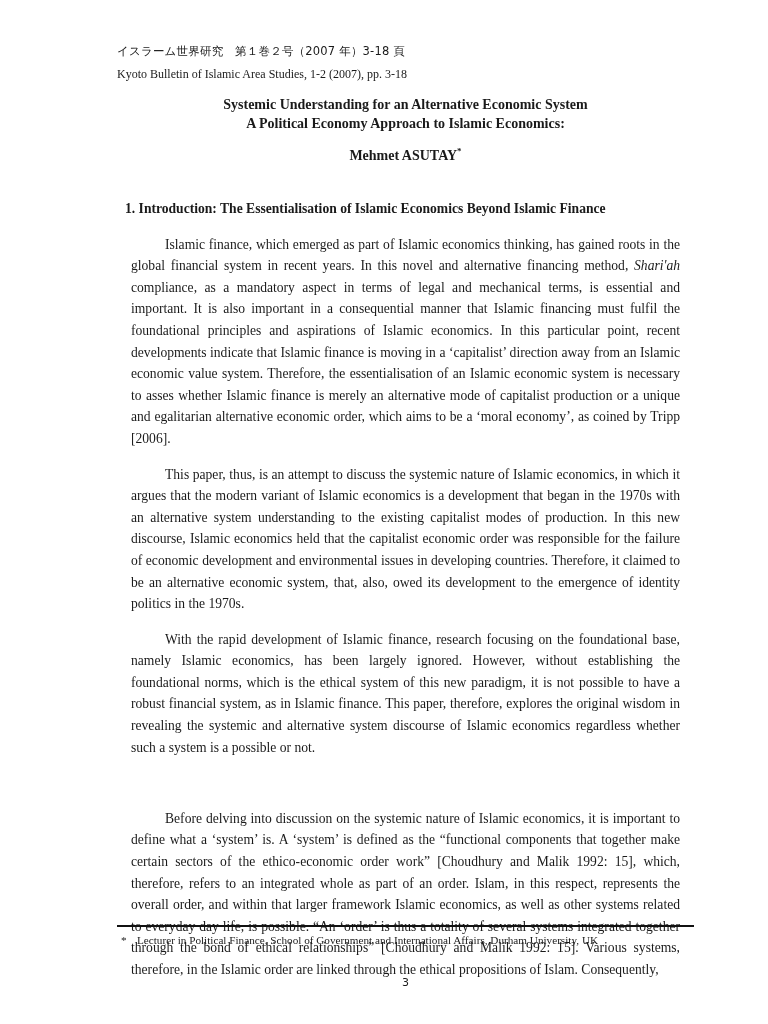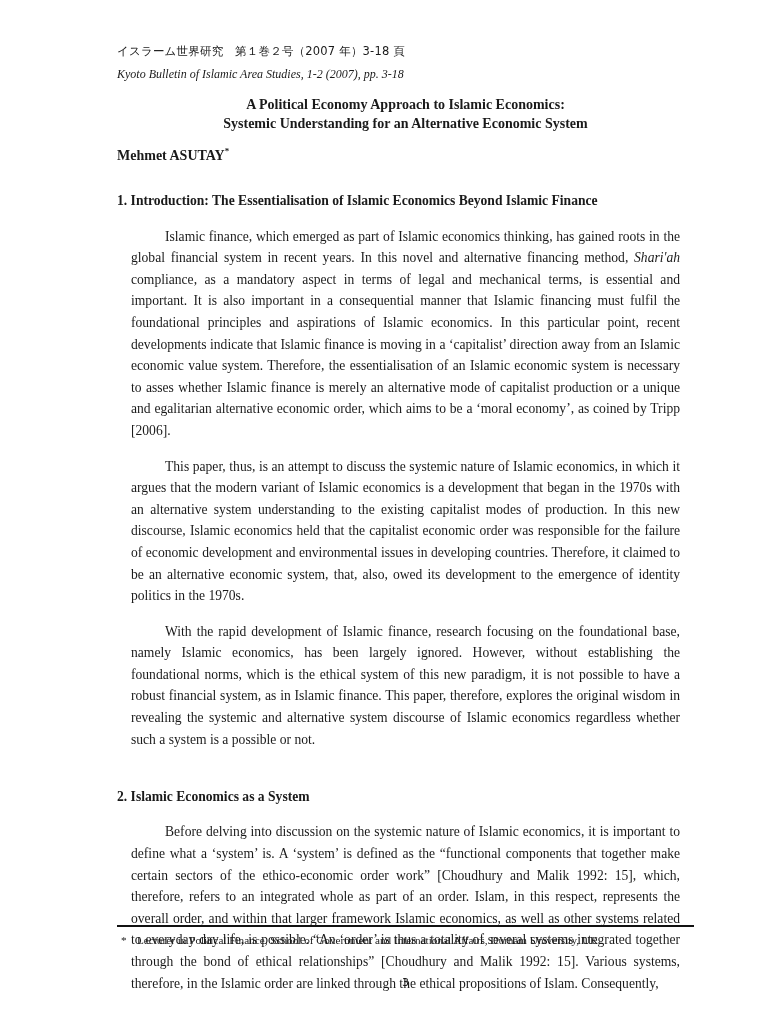--- a/index.html
+++ b/index.html
@@ -30,57 +30,56 @@
     letter-spacing: 0.2px;
     white-space: nowrap;
     text-align: center;
   }
   .en-header {
     position: absolute;
     top: 67px;
     left: 0;
     font-size: 12px;
     white-space: nowrap;
-    font-style: italic;
   }
   .title {
     position: absolute;
     top: 95px;
     left: 0;
     width: 577px;
     text-align: center;
     font-weight: bold;
     font-size: 14px;
     line-height: 19px;
   }
   .author {
     position: absolute;
     top: 146px;
     left: 0;
     width: 577px;
-    text-align: left;
+    text-align: center;
     font-weight: bold;
     font-size: 14px;
   }
   .author sup {
     font-size: 9px;
     vertical-align: 6px;
   }
   .body-text {
     position: absolute;
     top: 190px;
     left: 0;
     width: 577px;
     font-size: 13.6px;
     line-height: 21.6px;
   }
   .section-heading {
     font-weight: bold;
     font-size: 13.6px;
-    margin: 0;
+    margin: 8px;
   }
   .para {
     margin: 14px;
     text-align: justify;
     text-indent: 34px;
   }
   .gap {
     height: 21.6px;
   }
   .footnote-rule {
@@ -114,37 +113,36 @@
 </style>
 </head>
 <body>
 
 <div class="page">
 
   <div class="jp-header">イスラーム世界研究　第１巻２号（2007 年）3-18 頁</div>
   <div class="en-header">Kyoto Bulletin of Islamic Area Studies, 1-2 (2007), pp. 3-18</div>
 
   <div class="title">
+    <div>Systemic Understanding for an Alternative Economic System</div>
     <div>A Political Economy Approach to Islamic Economics:</div>
-    <div>Systemic Understanding for an Alternative Economic System</div>
   </div>
 
   <div class="author">
     <span>Mehmet ASUTAY</span><sup>*</sup>
   </div>
 
   <div class="body-text">
     <h2 class="section-heading">1. Introduction: The Essentialisation of Islamic Economics Beyond Islamic Finance</h2>
     <p class="para"><span>Islamic finance, which emerged as part of Islamic economics thinking, has gained roots in the global financial system in recent years.  In this novel and alternative financing method, </span><i>Shari'ah</i><span> compliance, as a mandatory aspect in terms of legal and mechanical terms, is essential and important.  It is also important in a consequential manner that Islamic financing must fulfil the foundational principles and aspirations of Islamic economics.  In this particular point, recent developments indicate that Islamic finance is moving in a ‘capitalist’ direction away from an Islamic economic value system. Therefore, the essentialisation of an Islamic economic system is necessary to asses whether Islamic finance is merely an alternative mode of capitalist production or a unique and egalitarian alternative economic order, which aims to be a ‘moral economy’, as coined by Tripp [2006].</span></p>
     <p class="para">This paper, thus, is an attempt to discuss the systemic nature of Islamic economics, in which it argues that the modern variant of Islamic economics is a development that began in the 1970s with an alternative system understanding to the existing capitalist modes of production.  In this new discourse, Islamic economics held that the capitalist economic order was responsible for the failure of economic development and environmental issues in developing countries.  Therefore, it claimed to be an alternative economic system, that, also, owed its development to the emergence of identity politics in the 1970s.</p>
     <p class="para">With the rapid development of Islamic finance, research focusing on the foundational base, namely Islamic economics, has been largely ignored.  However, without establishing the foundational norms, which is the ethical system of this new paradigm, it is not possible to have a robust financial system, as in Islamic finance.  This paper, therefore, explores the original wisdom in revealing the systemic and alternative system discourse of Islamic economics regardless whether such a system is a possible or not.</p>
 
     <div class="gap"></div>
 
-    <h2 class="section-heading">2. Islamic Economics as a System</h2>
     <p class="para">Before delving into discussion on the systemic nature of Islamic economics, it is important to define what a ‘system’ is.  A ‘system’ is defined as the “functional components that together make certain sectors of the ethico-economic order work” [Choudhury and Malik 1992: 15], which, therefore, refers to an integrated whole as part of an order.  Islam, in this respect, represents the overall order, and within that larger framework Islamic economics, as well as other systems related to everyday day life, is possible. “An ‘order’ is thus a totality of several systems integrated together through the bond of ethical relationships” [Choudhury and Malik 1992: 15].  Various systems, therefore, in the Islamic order are linked through the ethical propositions of Islam.  Consequently,</p>
   </div>
 
   <div class="footnote-rule"></div>
   <div class="footnote">
     <span class="mark">*</span><span>Lecturer in Political Finance, School of Government and International Affairs, Durham University, UK</span>
   </div>
 
   <div class="page-number">3</div>
 </div>

